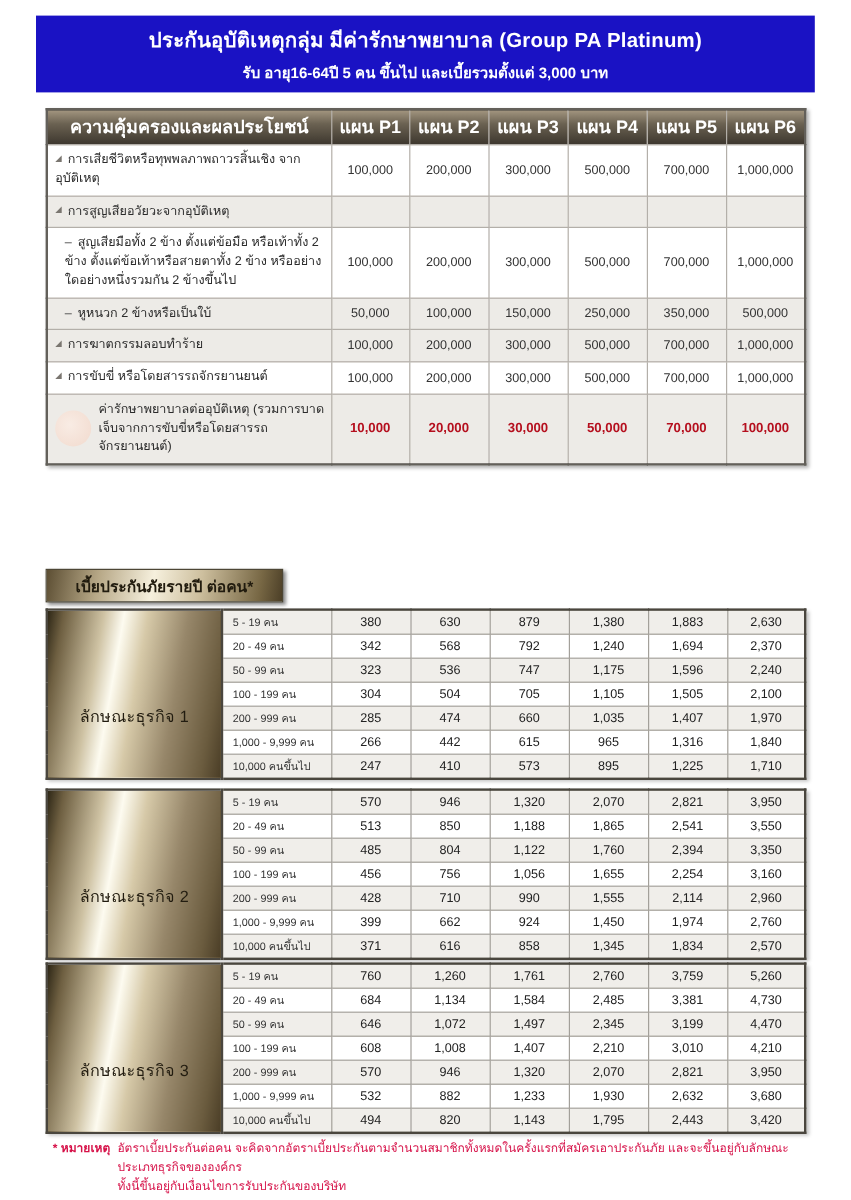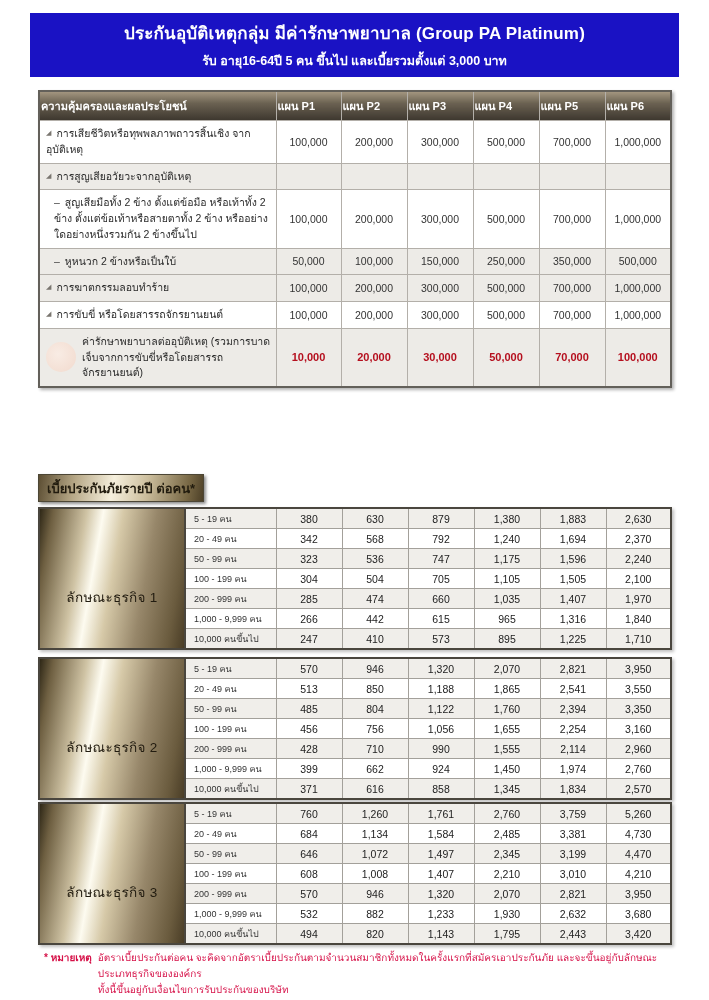--- a/index.html
+++ b/index.html
@@ -12,35 +12,35 @@
                color:#fff;text-align:center;}
   .blue-header .title{font-size:17px;font-weight:bold;letter-spacing:.2px;}
   .blue-header .subtitle{font-size:12.5px;font-weight:bold;}
 
   
   table{border-collapse:collapse;table-layout:fixed;}
   .coverage{position:absolute;left:38px;top:90px;width:632px;border:2px solid #63605a;
             box-shadow:2px 2px 3px rgba(0,0,0,.3);background:#fff;}
   .coverage th,.coverage td{border:1px solid #b3afa9;}
   .coverage thead th{height:26px;background:linear-gradient(180deg,#a2957f 0%,#6b6252 40%,#3e382f 100%);
-            color:#fff;font-size:11px;font-weight:bold;text-align:left;}
+            color:#fff;font-size:15px;font-weight:bold;text-align:center;}
   .coverage td.label{font-size:10.5px;text-align:left;padding:5px 4px 5px 6px;line-height:1.5;color:#2b2b2b;vertical-align:middle;}
   .coverage td.label .tri{display:inline-block;font-size:7px;color:#7a7670;margin:0 5px 0 0;vertical-align:2px;}
   .coverage td.label.sub{padding-left:14px;}
   .coverage td.label .dash{margin-right:5px;color:#444;}
   .coverage td.val{font-size:10.5px;text-align:center;color:#333;vertical-align:middle;padding:5px 1px;margin-left:12px;}
   .coverage td.val.range{font-size:8.6px;letter-spacing:-.3px;}
   .coverage td.val.red{color:#b50f1e;font-weight:bold;font-size:11px;}
   .coverage tr.alt{background:#edebe7;}
   .coverage td.label.with-icon{display:flex;align-items:center;gap:6px;border:none;}
   .watermark{flex:0 0 30px;width:30px;height:30px;border-radius:50%;
              background:radial-gradient(circle at 40% 40%,#f9ece4,#f2d9cc);opacity:.95;}
 
   
-  .gold-banner{position:absolute;left:38px;top:474px;height:26px;padding:0 8px;display:flex;align-items:center;
+  .gold-banner{position:absolute;left:38px;top:474px;height:26px;padding:0 24px;display:flex;align-items:center;
       background:linear-gradient(100deg,#5c4e33 0%,#b7a887 22%,#f6f0dd 45%,#cdbf9e 65%,#776744 90%,#4c3f27 100%);
       border:1px solid #4c4635;box-shadow:2px 2px 3px rgba(0,0,0,.45);
       font-size:13px;font-weight:bold;color:#211b0e;}
 
   
   .ptable{position:absolute;left:38px;width:632px;border:2px solid #4a463e;background:#fff;
           box-shadow:2px 2px 3px rgba(0,0,0,.25);}
   .pt0{top:507px;} .pt1{top:657px;} .pt2{top:802px;}
   .ptable td{border:1px solid #a3a09a;height:19px;padding:0;}
   .ptable tr.alt td{background:#f0eeea;}

